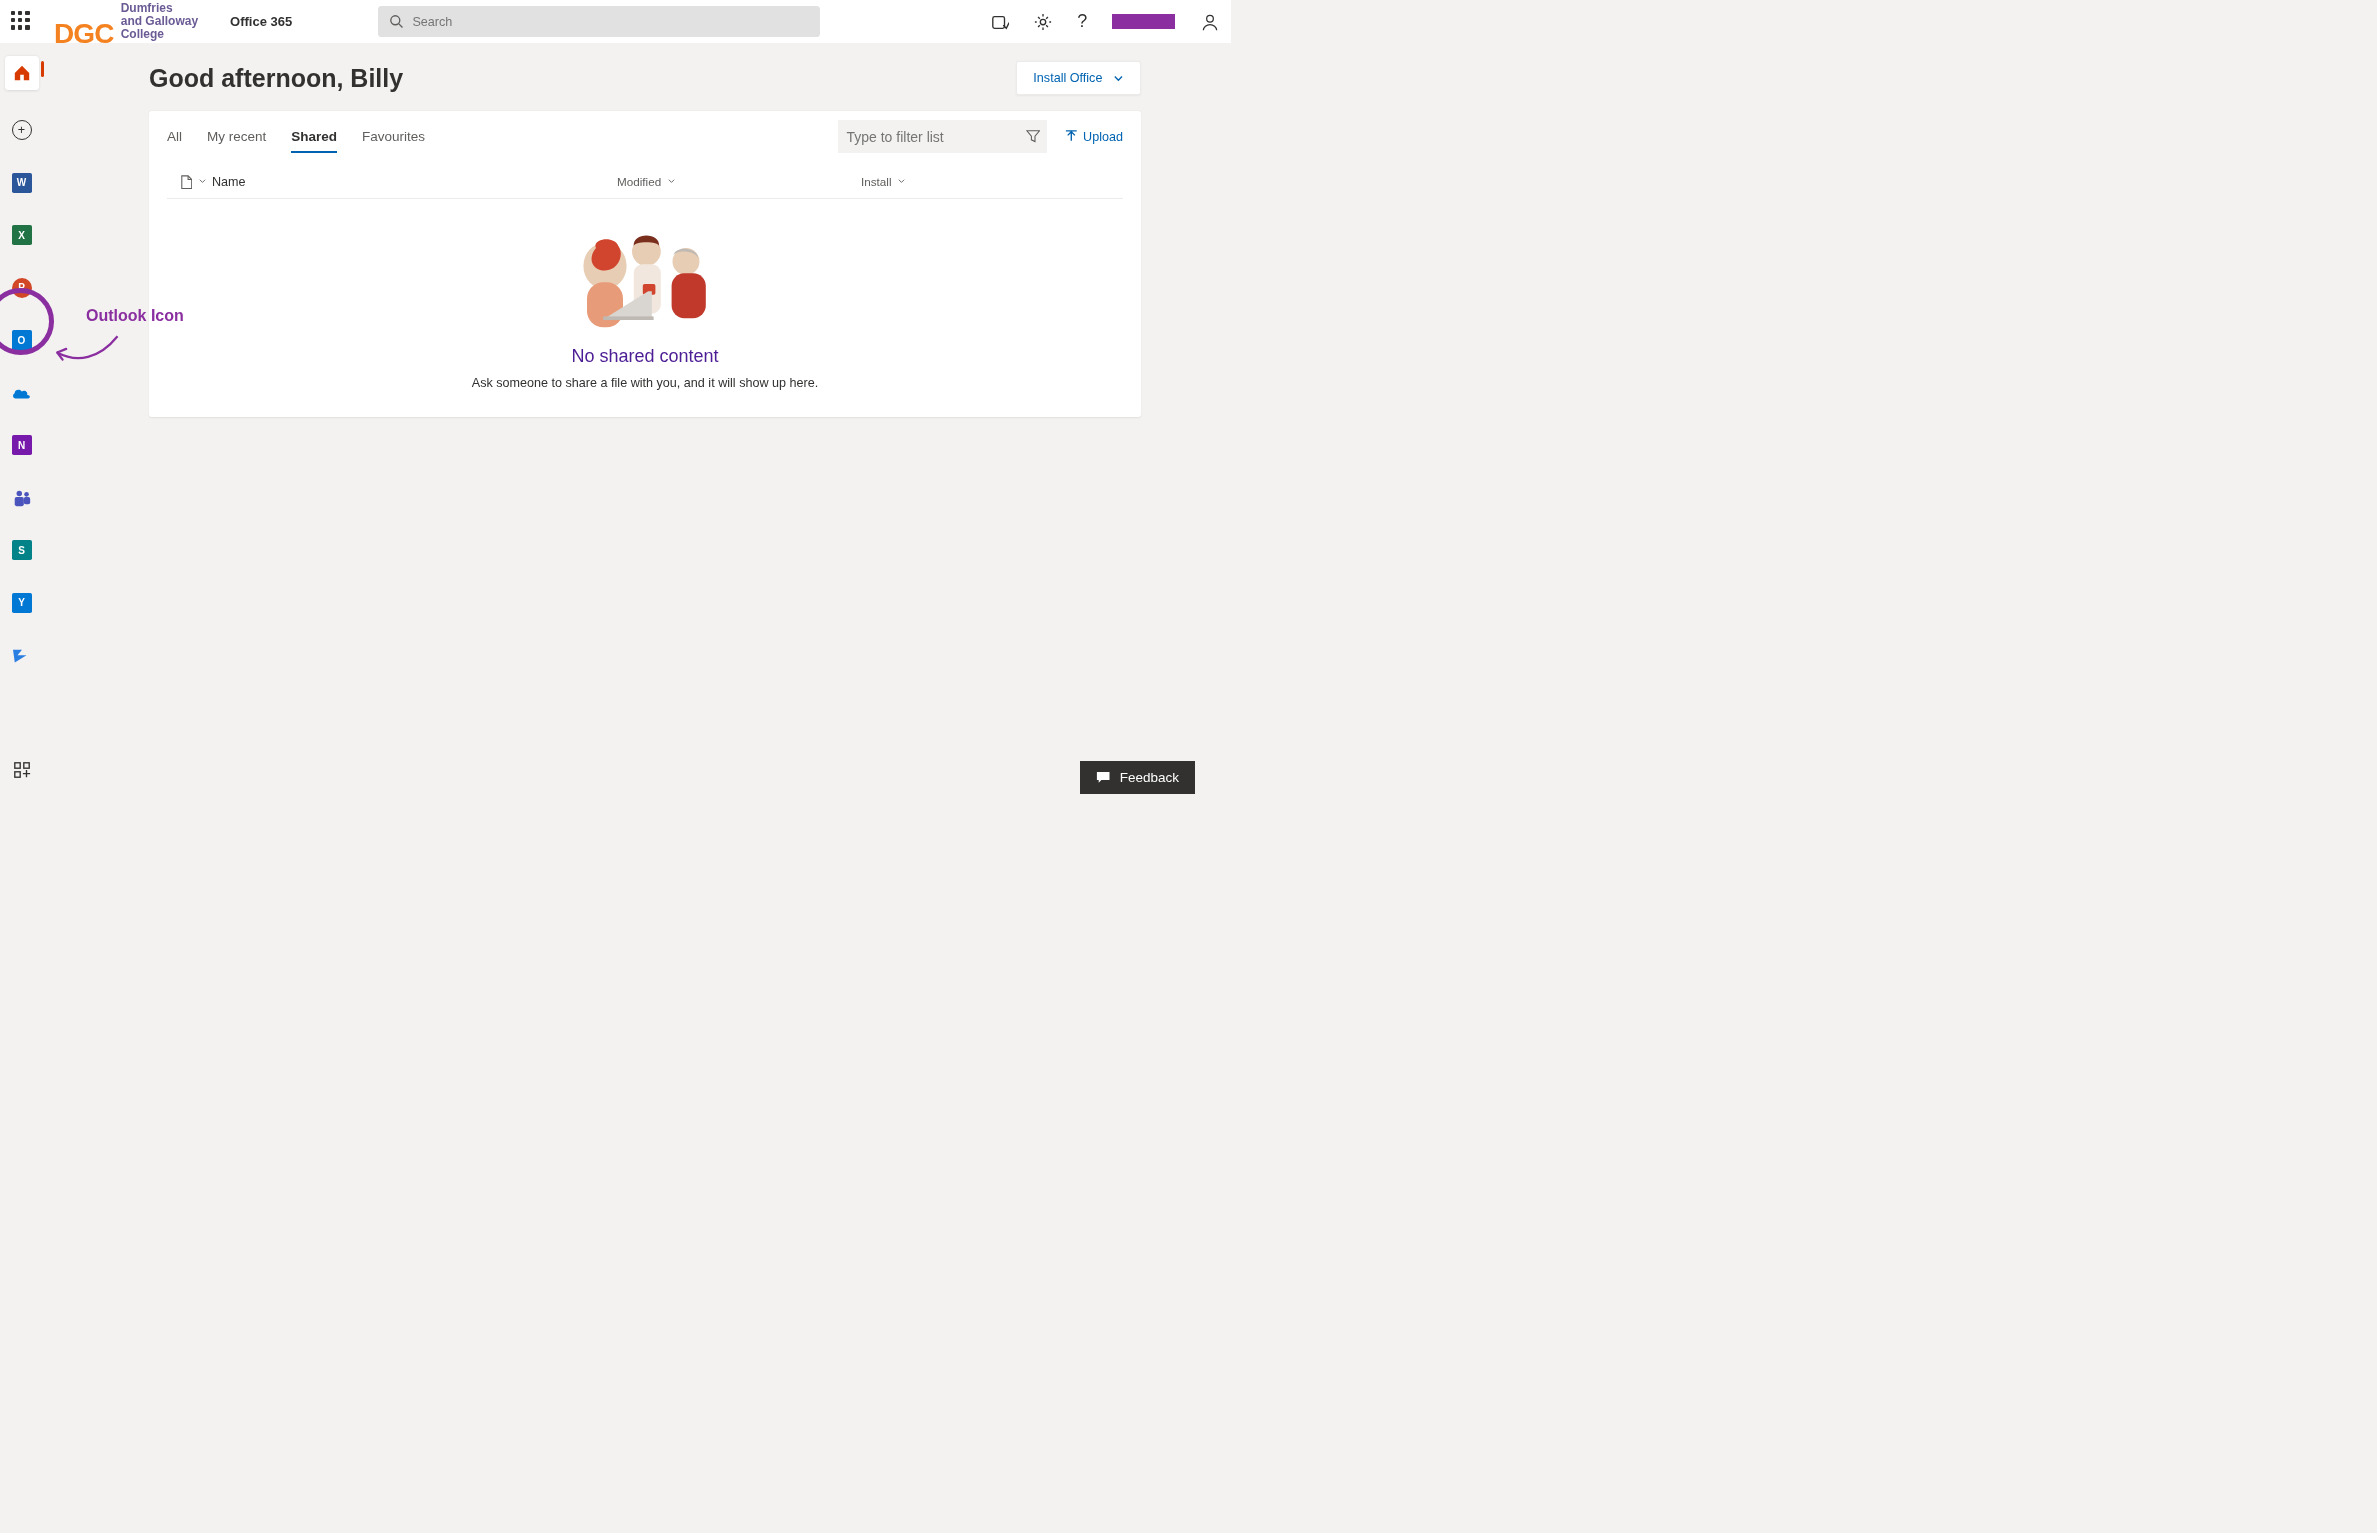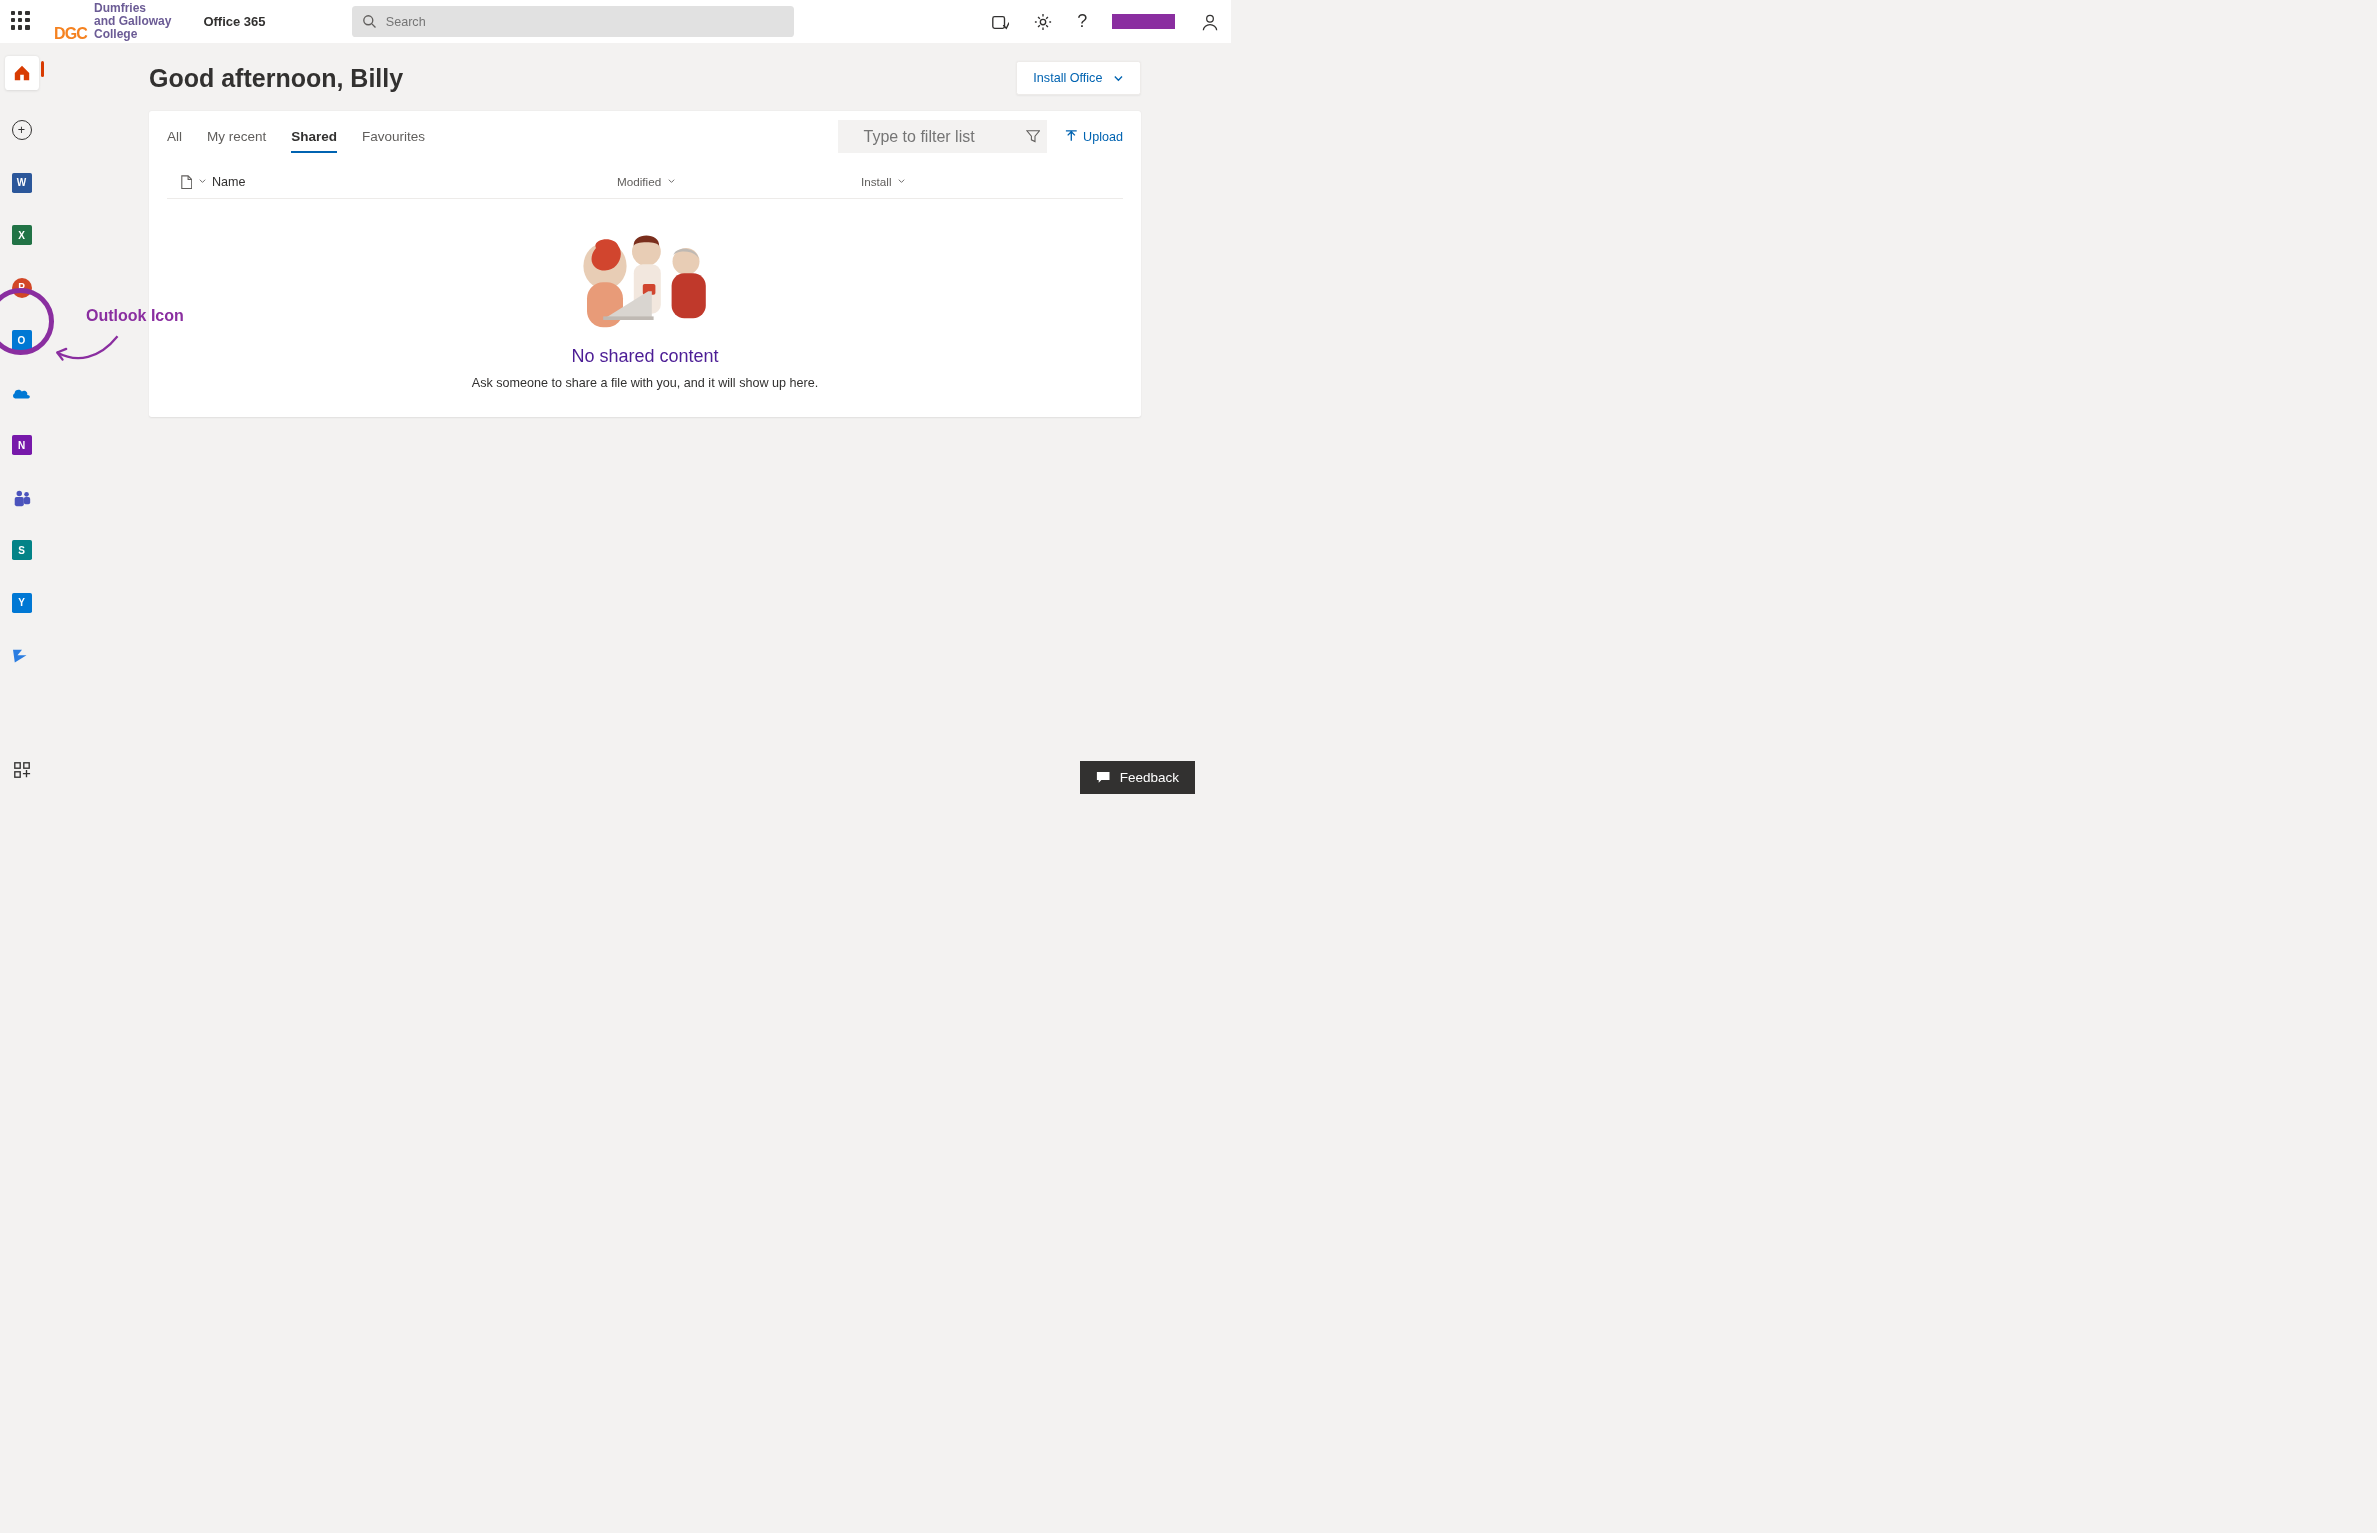--- a/index.html
+++ b/index.html
@@ -30,21 +30,21 @@
     }
     .app-launcher span { background: #323130; border-radius: 0.9px; }
     .brand-logo {
       margin-left: 21.6px;
       display: flex;
       align-items: center;
       gap: 7.2px;
     }
     .brand-dgc {
       font-weight: 900;
-      font-size: 16px;
+      font-size: 28px;
       color: #f58220;
       letter-spacing: -0.9px;
       margin-top: 24px;
     }
     .brand-text {
       color: #6b5b95;
       font-size: 12px;
       line-height: 1.1;
       font-weight: 600;
     }
@@ -213,22 +213,22 @@
       display: flex;
       align-items: center;
       gap: 18px;
     }
     .filter-box {
       background: #f3f2f1;
       border: none;
       outline: none;
       height: 33px;
       width: 180px;
-      padding: 0 25px;
-      font-size: 16px;
+      padding: 0 8px;
+      font-size: 14px;
       color: #323130;
       display: flex;
       align-items: center;
     }
     .filter-wrap { display: flex; align-items: center; background:#f3f2f1;}
     .filter-icn { width: 29px; height: 31px; display:flex; align-items:center; justify-content:center; }
     .upload-link {
       color: #0063b1;
       font-size: 12.6px;
       display: flex;

